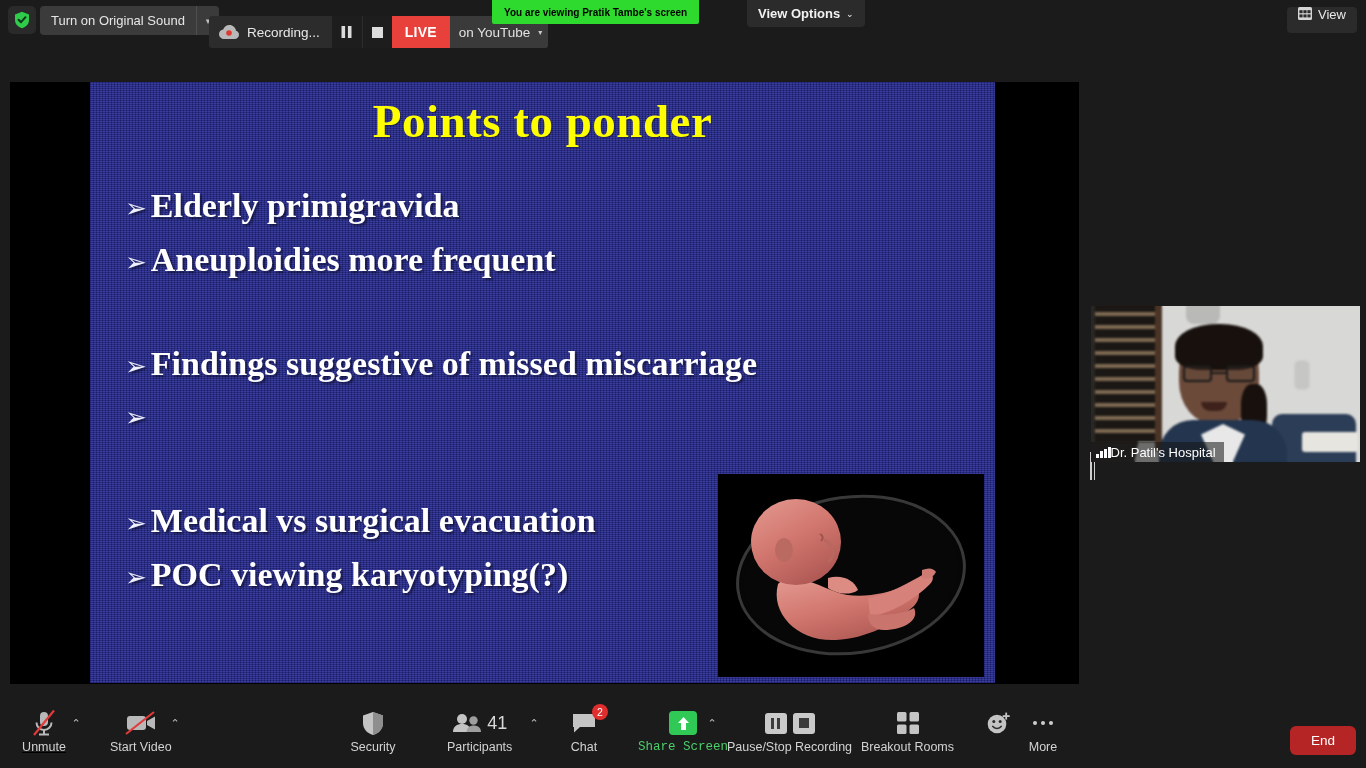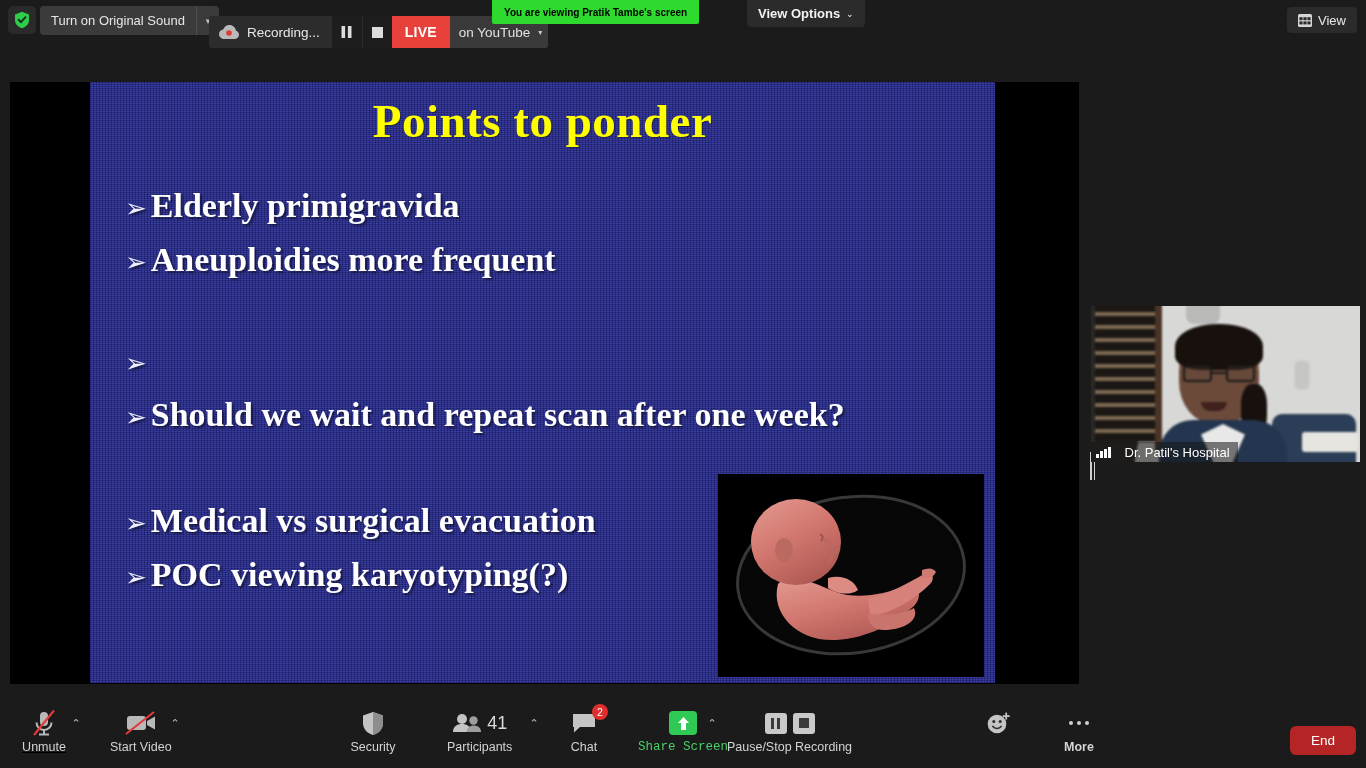--- a/index.html
+++ b/index.html
@@ -71,21 +71,21 @@
     background: #2b2b2b; color: #f2f2f2;
     display: flex; align-items: center; gap: 6px; padding: 0 11px;
     font-size: 13px; font-weight: bold; border-radius: 0 0 4px 4px;
     white-space: nowrap;
   }
   .view-options .c { font-size: 9px; font-weight: normal; }
 
   .view-btn {
     position: absolute; right: 9px; top: 7px; height: 26px;
     background: #2b2b2b; color: #e9e9e9; border-radius: 4px;
-    display: flex; align-items: center; gap: 6px; padding: 0 11px;
+    display: flex; gap: 6px; padding: 0 11px;
     font-size: 13px; white-space: nowrap;
   }
 
   
   .share-area {
     position: absolute; left: 10px; top: 82px; width: 1069px; height: 602px;
     background: #000;
   }
   .slide {
     position: absolute; left: 80px; top: 0px; width: 905px; height: 601px;
@@ -159,21 +159,21 @@
     background: #23354f; border-radius: 34px 34px 0 0; }
   .vt-collar { position: absolute; left: 36px; top: 96px; width: 44px; height: 48px;
     background: #e8e8e8; clip-path: polygon(50% 0, 100% 22%, 62% 100%, 38% 100%, 0 22%); }
   .vt-chair { position: absolute; right: 4px; bottom: 0; width: 84px; height: 48px;
     background: #2b3d57; border-radius: 10px 10px 0 0; }
   .vt-paper { position: absolute; right: 2px; bottom: 10px; width: 56px; height: 20px;
     background: #e7e5e0; border-radius: 3px; }
   .vt-blur { position: absolute; inset: 0; backdrop-filter: blur(1px); }
   .vt-name {
     position: absolute; left: 0; bottom: 0; height: 20px;
-    display: flex; align-items: center; gap: 14px; padding: 0 8px 0 5px;
+    display: flex; align-items: center; gap: 0; padding: 0 8px 0 5px;
     background: rgba(20,20,20,.55); color: #ffffff; font-size: 13px;
     white-space: nowrap;
   }
   .bars { display: flex; align-items: flex-end; gap: 1.5px; height: 11px; }
   .bars i { width: 2.5px; background: #ffffff; display: block; }
   .bars i:nth-child(1){height:4px;} .bars i:nth-child(2){height:7px;}
   .bars i:nth-child(3){height:9px;} .bars i:nth-child(4){height:11px;}
 
   
   .toolbar {
@@ -292,24 +292,24 @@
         </div>
         <div class="bullet">
           <span class="arrow">➢</span>
           <span>Aneuploidies more frequent</span>
         </div>
 
         <div class="spacer-sm"></div>
 
         <div class="bullet">
           <span class="arrow">➢</span>
+          <span>Findings suggestive of missed miscarriage</span>
         </div>
         <div class="bullet">
           <span class="arrow">➢</span>
-          <span>Should we wait and repeat scan after one week?</span>
         </div>
 
         <div class="spacer-md"></div>
 
         <div class="bullet">
           <span class="arrow">➢</span>
           <span>Medical vs surgical evacuation</span>
         </div>
         <div class="bullet">
           <span class="arrow">➢</span>
@@ -484,36 +484,47 @@
           <span class="recbtn">
             <svg width="10" height="10" viewBox="0 0 10 10">
               <rect x="0" y="0" width="10" height="10" fill="#3a3a3a"></rect>
             </svg>
           </span>
         </span>
       </div>
       <div class="tb-lbl">Pause/Stop Recording</div>
     </div>
 
+    <div class="tb-item" style="left:860px; min-width:95px;">
+      <div class="tb-ico">
+        <svg width="24" height="24" viewBox="0 0 24 24">
+          <rect x="1" y="1" width="9.5" height="9.5" rx="1.5" fill="#c4c4c4"></rect>
+          <rect x="13.5" y="1" width="9.5" height="9.5" rx="1.5" fill="#c4c4c4"></rect>
+          <rect x="1" y="13.5" width="9.5" height="9.5" rx="1.5" fill="#c4c4c4"></rect>
+          <rect x="13.5" y="13.5" width="9.5" height="9.5" rx="1.5" fill="#c4c4c4"></rect>
+        </svg>
+      </div>
+      <div class="tb-lbl">Breakout Rooms</div>
+    </div>
 
     <div class="tb-item" style="left:965px; min-width:68px;gap:41px;">
       <div class="tb-ico">
         <svg width="26" height="24" viewBox="0 0 26 24">
           <circle cx="11" cy="13" r="9.3" fill="#c4c4c4"></circle>
           <circle cx="7.8" cy="10.6" r="1.5" fill="#2b2b2b"></circle>
           <circle cx="14.2" cy="10.6" r="1.5" fill="#2b2b2b"></circle>
           <path d="M6.8 15.4 C8.6 18.2 13.4 18.2 15.2 15.4" fill="none" stroke="#2b2b2b" stroke-width="1.7" stroke-linecap="round"></path>
           <rect x="19.3" y="1.6" width="1.8" height="7" fill="#c4c4c4"></rect>
           <rect x="16.7" y="4.2" width="7" height="1.8" fill="#c4c4c4"></rect>
         </svg>
       </div>
       <div class="tb-lbl">Reactions</div>
     </div>
 
-    <div class="tb-item" style="left:1053px;font-weight:bold;">
+    <div class="tb-item" style="left:1017px;">
       <div class="tb-ico">
         <span class="dots">
           <i></i>
             <i></i>
             <i></i>
         </span>
       </div>
       <div class="tb-lbl">More</div>
     </div>
 

